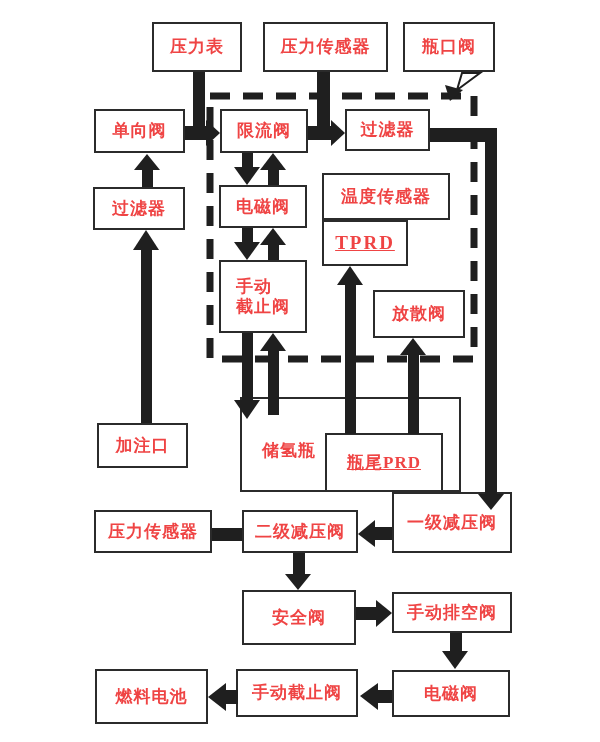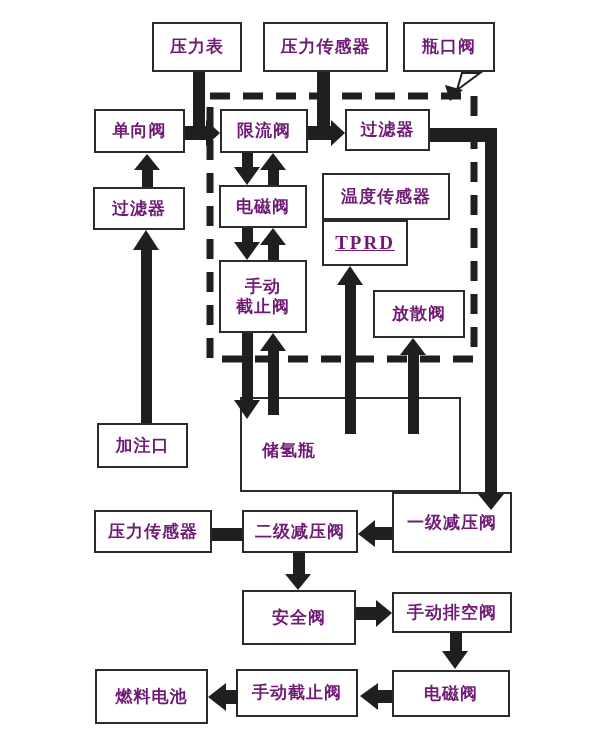--- a/index.html
+++ b/index.html
@@ -2,24 +2,24 @@
 <html><head>
 <meta charset="utf-8">
 <style>
   html,body{margin:0;padding:0;background:#ffffff;}
   #canvas{
     position:relative;width:600px;height:742px;background:#ffffff;overflow:hidden;
     font-family:"Liberation Serif","DejaVu Serif",serif;
   }
   .box{
     position:absolute;box-sizing:border-box;background:#ffffff;
-    border:2px solid #2b2b2b;color:#701a75;
+    border:2px solid #2b2b2b;color:#ef4444;
     display:flex;align-items:center;justify-content:center;
     font-size:17px;font-weight:bold;letter-spacing:1px;line-height:1.15;
-    text-align:center;white-space:pre-line;z-index:2;
+    text-align:left;white-space:pre-line;z-index:2;
   }
   .box.latin{letter-spacing:2px;font-size:19px;}
   .box.tank{justify-content:flex-start;padding-left:20px;padding-top:12px;z-index:1;}
   .box.overlay{z-index:3;text-decoration:underline;}
   #pipes{position:absolute;left:0;top:0;z-index:4;}
 </style>
 </head>
 <body>
 
 <div id="canvas">
@@ -36,20 +36,21 @@
   <div class="box" style="left:219px;top:185px;width:88px;height:43px;">电磁阀</div>
   <div class="box" style="left:322px;top:173px;width:128px;height:47px;">温度传感器</div>
   <div class="box latin overlay" style="left:322px;top:220px;width:86px;height:46px;">TPRD</div>
 
   <div class="box" style="left:219px;top:260px;width:88px;height:73px;">手动
 截止阀</div>
   <div class="box" style="left:373px;top:290px;width:92px;height:48px;">放散阀</div>
 
   <div class="box" style="left:97px;top:423px;width:91px;height:45px;">加注口</div>
   <div class="box tank" style="left:220px;top:397px;width:221px;height:95px;margin-left:20px;">储氢瓶</div>
+  <div class="box overlay" style="left:325px;top:433px;width:118px;height:59px;">瓶尾PRD</div>
 
   <div class="box" style="left:94px;top:510px;width:118px;height:43px;">压力传感器</div>
   <div class="box" style="left:242px;top:510px;width:116px;height:43px;">二级减压阀</div>
   <div class="box" style="left:392px;top:492px;width:120px;height:61px;">一级减压阀</div>
 
   <div class="box" style="left:242px;top:590px;width:114px;height:55px;">安全阀</div>
   <div class="box" style="left:392px;top:592px;width:120px;height:41px;">手动排空阀</div>
 
   <div class="box" style="left:95px;top:669px;width:113px;height:55px;">燃料电池</div>
   <div class="box" style="left:236px;top:669px;width:122px;height:48px;">手动截止阀</div>

